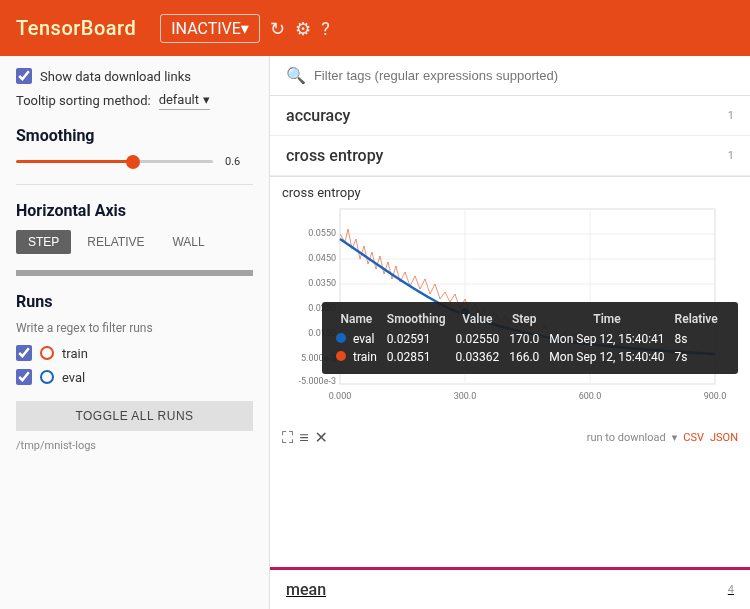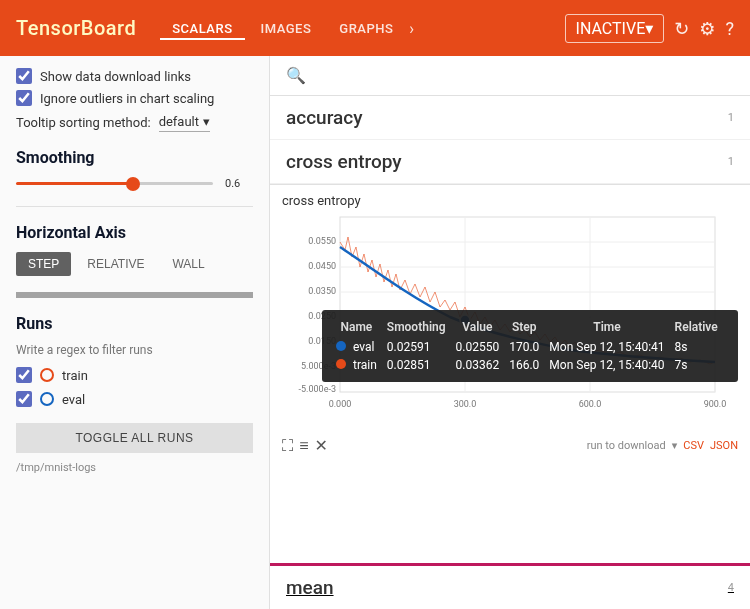--- a/index.html
+++ b/index.html
@@ -273,21 +273,21 @@
     }
     .tag-item {
       display: flex;
       align-items: center;
       justify-content: space-between;
       padding: 10px 16px;
       border-bottom: 1px solid #f0f0f0;
       cursor: pointer;
     }
     .tag-name {
-      font-size: 19px;
+      font-size: 16px;
       color: #333;
       font-weight: 500;
     }
     .tag-count {
       font-size: 11px;
       color: #999;
     }
 
     
     .chart-section {
@@ -372,49 +372,39 @@
       justify-content: space-between;
       padding: 10px 16px;
       cursor: pointer;
     }
   </style>
 </head>
 <body>
 
 <div class="header">
   <span class="header-logo">TensorBoard</span>
-  <nav class="header-nav">
-    <span class="nav-item active">SCALARS</span>
-    <span class="nav-item">IMAGES</span>
-    <span class="nav-item">GRAPHS</span>
-    <span class="nav-arrow">›</span>
-  </nav>
   <div class="header-right">
     <div class="inactive-btn">
       <span>INACTIVE</span>
       <span>▾</span>
     </div>
     <span class="header-icon">↻</span>
     <span class="header-icon">⚙</span>
     <span class="header-icon">?</span>
   </div>
 </div>
 
 <div class="main">
 
   <div class="sidebar">
 
     <div class="sidebar-section">
       <div class="checkbox-row">
         <input type="checkbox" checked="" style="">
         <span class="checkbox-label">Show data download links</span>
-      </div>
-      <div class="checkbox-row">
-        <input type="checkbox" checked="" style="">
-        <span class="checkbox-label">Ignore outliers in chart scaling</span>
       </div>
       <div class="tooltip-row">
         <span class="tooltip-label">Tooltip sorting method:</span>
         <div class="tooltip-select">
           <span>default</span>
           <span>▾</span>
         </div>
       </div>
     </div>
 
@@ -451,20 +441,21 @@
       <button class="toggle-all-btn">TOGGLE ALL RUNS</button>
       <div class="log-path">/tmp/mnist-logs</div>
     </div>
 
   </div>
 
   <div class="content">
 
     <div class="search-bar">
       <span class="search-icon-span">🔍</span>
+      <input class="search-input" type="text" placeholder="Filter tags (regular expressions supported)" style="">
     </div>
 
     <div class="tag-list">
       <div class="tag-item">
         <span class="tag-name">accuracy</span>
         <span class="tag-count">1</span>
       </div>
       <div class="tag-item">
         <span class="tag-name">cross entropy</span>
         <span class="tag-count">1</span>

